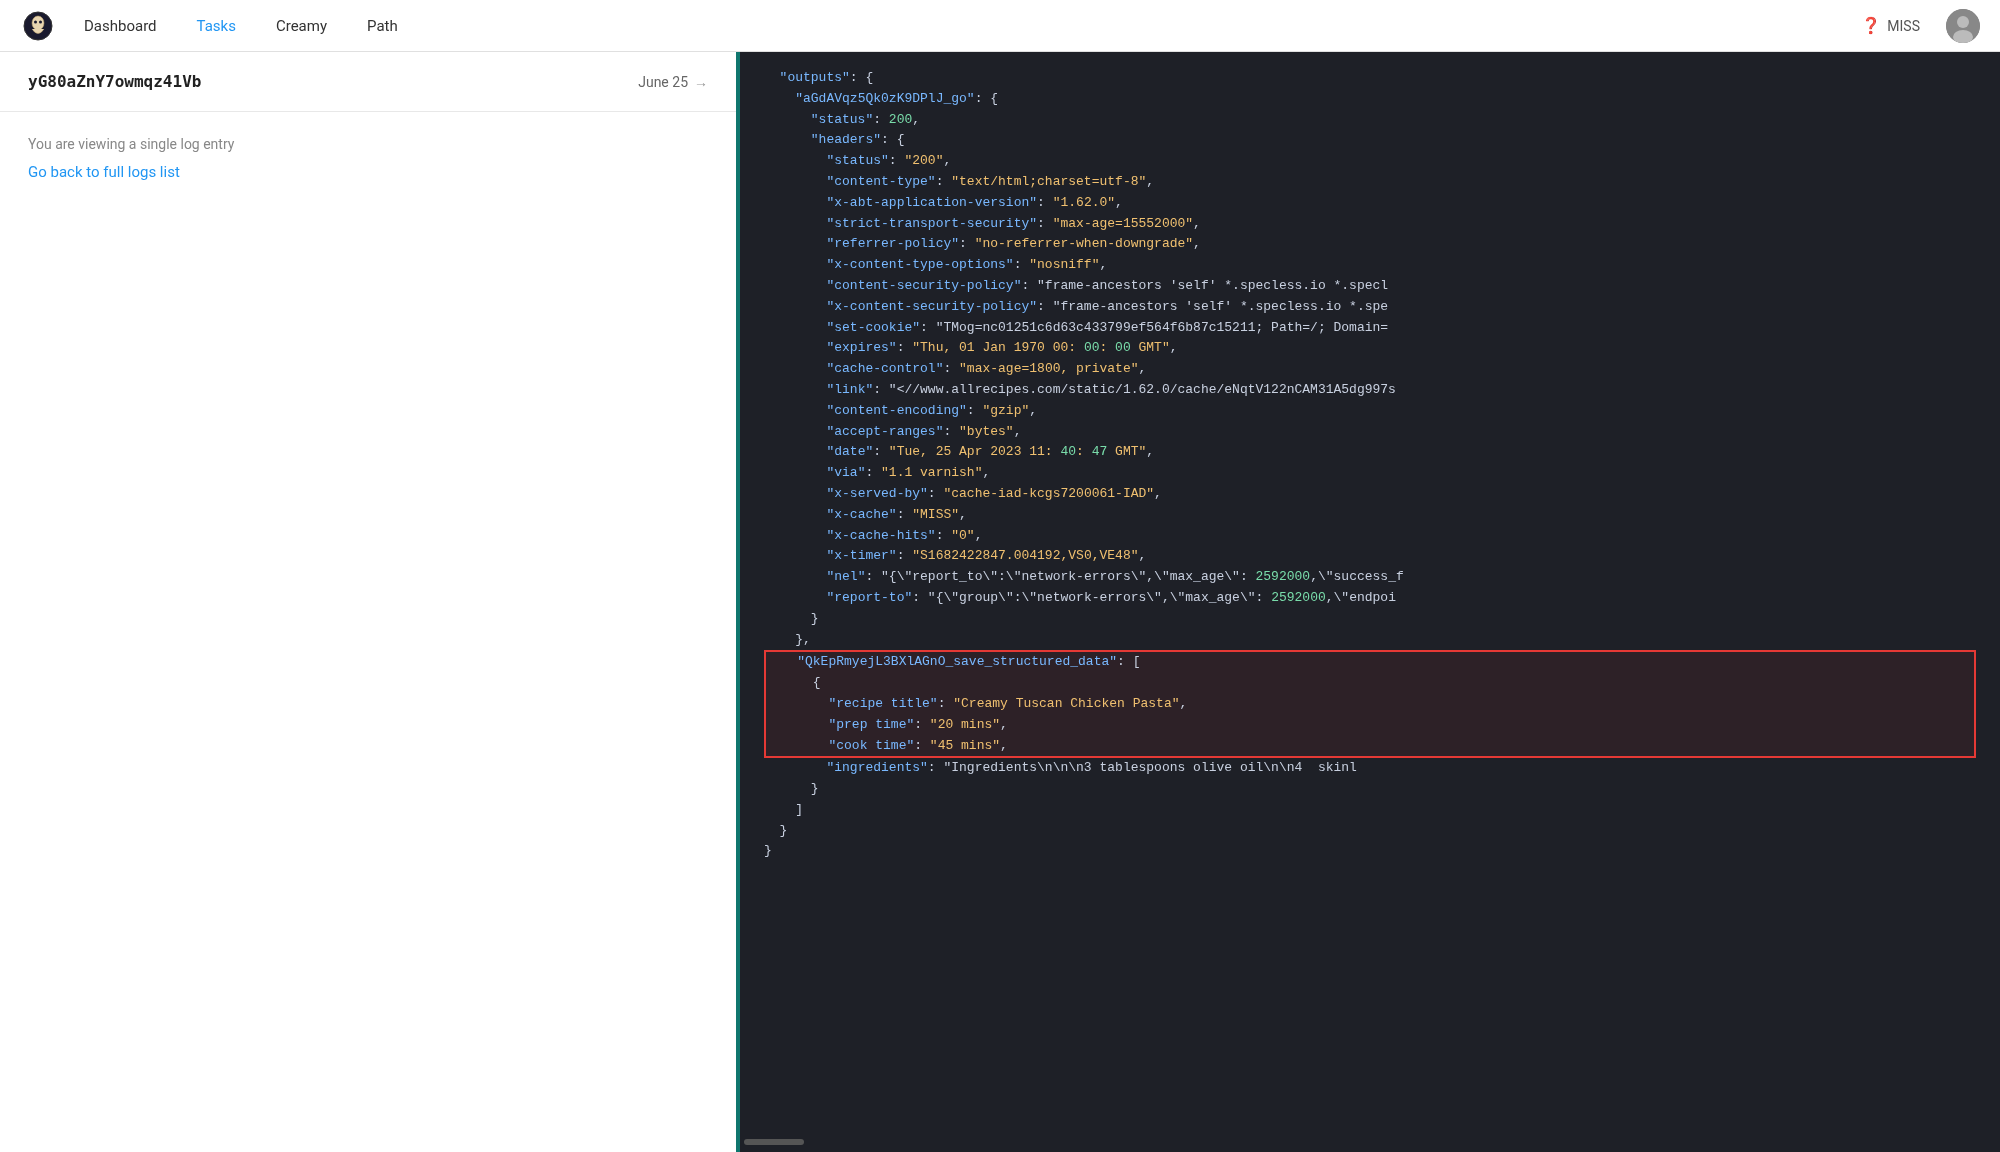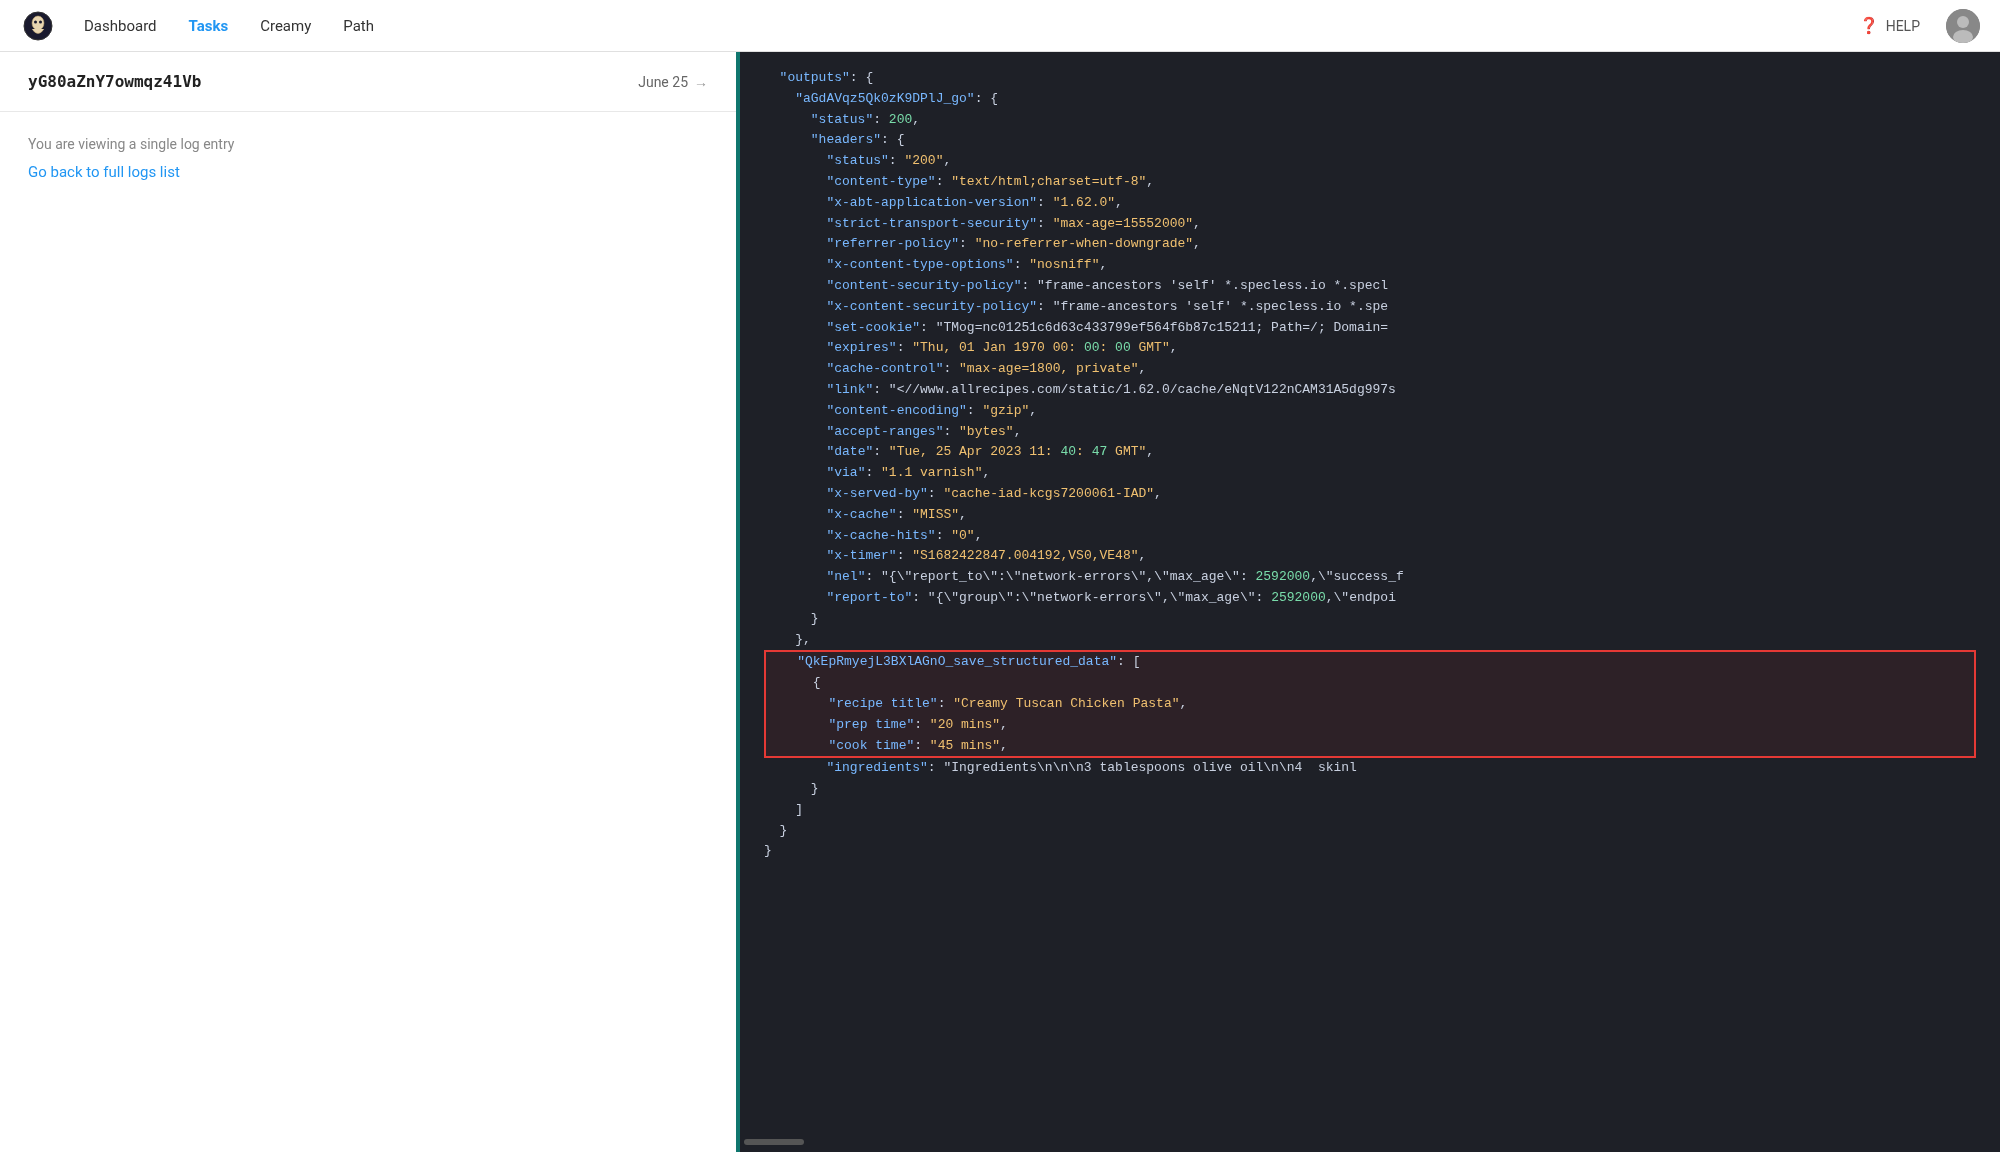--- a/index.html
+++ b/index.html
@@ -41,36 +41,35 @@
     }
 
     .navbar-logo svg {
       width: 32px;
       height: 32px;
     }
 
     .navbar-nav {
       display: flex;
       align-items: flex-start;
-      gap: 8px;
+      gap: 16px;
       flex: 1;
     }
 
     .nav-item {
       padding: 6px 12px;
       font-size: 15px;
       color: #333;
       cursor: pointer;
       border-radius: 4px;
       text-decoration: none;
     }
 
     .nav-item.active {
       color: #2196F3;
-      font-weight: bold;
     }
 
     .navbar-right {
       display: flex;
       align-items: center;
       gap: 16px;
     }
 
     .help-btn {
       display: flex;
@@ -210,21 +209,21 @@
   </div>
   <nav class="navbar-nav">
     <a class="nav-item">Dashboard</a>
     <a class="nav-item active">Tasks</a>
     <a class="nav-item">Creamy</a>
     <a class="nav-item">Path</a>
   </nav>
   <div class="navbar-right">
     <div class="help-btn">
       <span style="font-size:16px;">❓</span>
-      <span>HELP</span>
+      <span>MISS</span>
     </div>
     <div class="avatar">
       <svg viewBox="0 0 34 34" xmlns="http://www.w3.org/2000/svg">
         <circle cx="17" cy="17" r="17" fill="#888"></circle>
         <circle cx="17" cy="13" r="6" fill="#bbb"></circle>
         <ellipse cx="17" cy="28" rx="10" ry="7" fill="#bbb"></ellipse>
       </svg>
     </div>
   </div>
 </nav>

